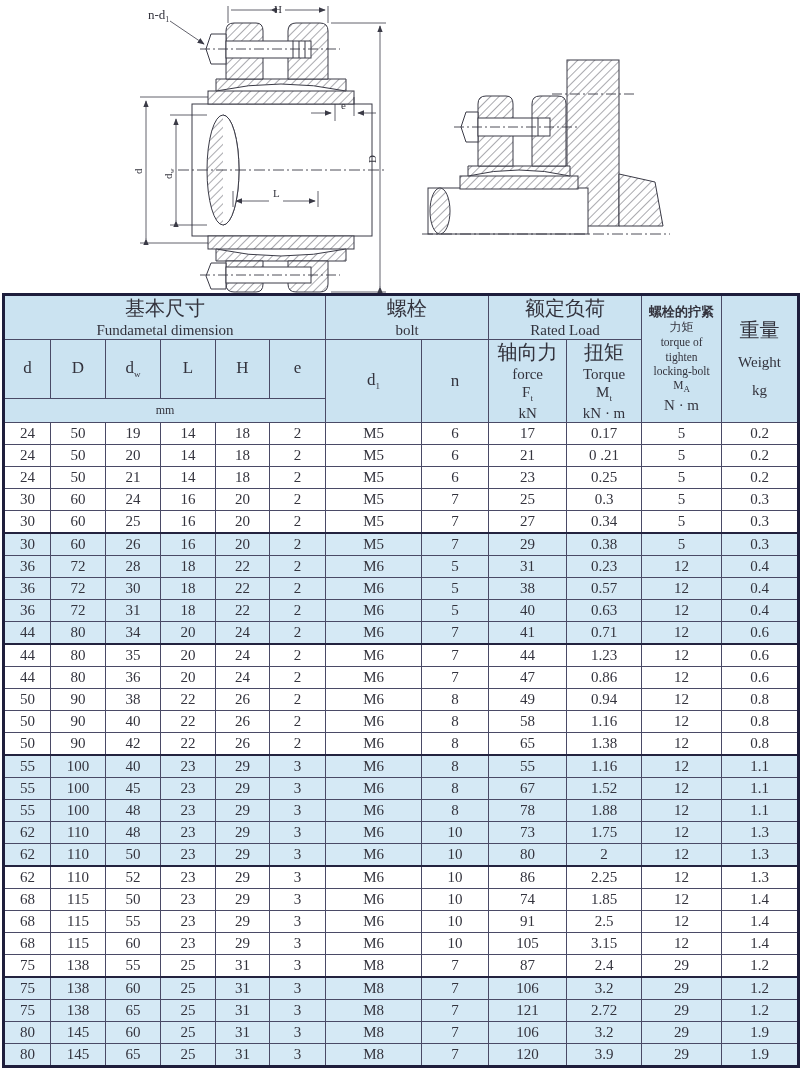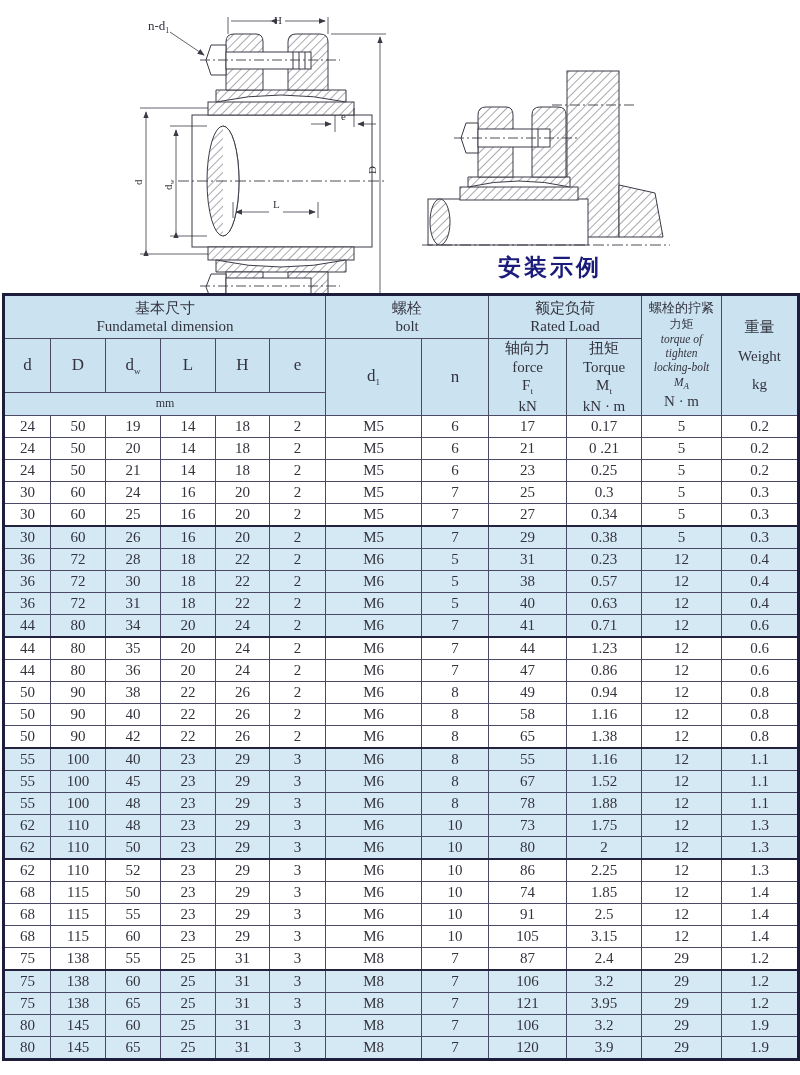--- a/index.html
+++ b/index.html
@@ -1,29 +1,29 @@
 <!DOCTYPE html>
 <html><head>
 <meta charset="utf-8">
 <style>
   html,body{margin:0;padding:0;background:#ffffff;}
   .page{position:relative;width:800px;height:1075px;background:#ffffff;overflow:hidden;
         font-family:"Liberation Serif","DejaVu Serif",serif;color:#33333d;}
-  .drawing-area{position:absolute;left:0;top:12px;width:680px;height:295px;border-radius:23px;}
+  .drawing-area{position:absolute;left:0;top:1px;width:680px;height:295px;border-radius:23px;}
   .svg-abs{position:absolute;}
   .caption{position:absolute;left:470px;top:240px;width:160px;text-align:center;
            font-size:23px;font-weight:bold;color:#1b1b7a;letter-spacing:3px;}
   table.spec{position:absolute;left:2px;top:293px;width:795px;border-collapse:collapse;
              table-layout:fixed;border:3px solid #1e1e3c;}
   table.spec th,table.spec td{border:1px solid #4a4a66;padding:0;text-align:center;
              vertical-align:middle;font-weight:normal;}
   thead th{background:#cbe3f1;}
-  .zh{font-size:15px;line-height:1.25;}
+  .zh{font-size:20px;line-height:1.25;}
   .en{font-size:15px;line-height:1.2;}
-  .en-sm{font-size:11.5px;line-height:1.25;font-style:italic;}
+  .en-sm{font-size:11.5px;line-height:1.25;}
   .sym{font-size:17px;}
   sub{font-size:9px;}
   .r1 th{height:42px;}
   .r2 th{height:50px;}
   .r3 th{height:20px;font-size:12px;}
   tbody td{height:21px;font-size:15px;background:#ffffff;}
   tbody tr.band td{background:#d5e9f5;}
   tbody tr.group-start td{border-top:2px solid #23233f;}
   text{font-family:"Liberation Serif","DejaVu Serif",serif;}
 </style>
@@ -134,21 +134,20 @@
         <path d="M112,110 L112,48 q0,-8 8,-8 L138,40 q8,0 8,8 L146,110 z" fill="url(#h2)"></path>
 
         <path d="M46,56 L58,56 L58,86 L46,86 L41,71 z" fill="#ffffff"></path>
         <rect x="58" y="62" width="72" height="18" fill="#ffffff"></rect>
         <line x1="112" y1="62" x2="112" y2="80"></line>
           <line x1="118" y1="62" x2="118" y2="80"></line>
         <line x1="34" y1="71" x2="158" y2="71" stroke-dasharray="10 3 2 3" stroke-width="0.9"></line>
       </g>
     </svg>
 
-    <div class="caption">安装示例</div>
   </div>
 
   <table class="spec">
     <colgroup>
       <col style="width:47px">
         <col style="width:55px">
         <col style="width:55px">
       <col style="width:55px">
         <col style="width:54px">
         <col style="width:56px">
@@ -167,21 +166,21 @@
         </th>
         <th colspan="2">
           <div class="zh">螺栓</div>
           <div class="en">bolt</div>
         </th>
         <th colspan="2">
           <div class="zh">额定负荷</div>
           <div class="en">Rated  Load</div>
         </th>
         <th rowspan="3">
-          <div class="zh" style="font-size:13px;">螺栓的拧紧</div>
+          <div class="zh" style="font-size:13px;font-weight:bold;">螺栓的拧紧</div>
           <div class="zh" style="font-size:12px;">力矩</div>
           <div class="en-sm">torque of</div>
           <div class="en-sm">tighten</div>
           <div class="en-sm">locking-bolt</div>
           <div class="en-sm"><span>M</span><sub>A</sub></div>
           <div class="en">N · m</div>
         </th>
         <th rowspan="3">
           <div class="zh">重量</div>
           <div class="en" style="margin:10px 0;">Weight</div>
@@ -582,21 +581,21 @@
         <tr class="band">
           <td>75</td>
           <td>138</td>
           <td>65</td>
           <td>25</td>
           <td>31</td>
           <td>3</td>
           <td>M8</td>
           <td>7</td>
           <td>121</td>
-          <td>3.95</td>
+          <td>2.72</td>
           <td>29</td>
           <td>1.2</td>
         </tr>
         <tr class="band">
           <td>80</td>
           <td>145</td>
           <td>60</td>
           <td>25</td>
           <td>31</td>
           <td>3</td>

